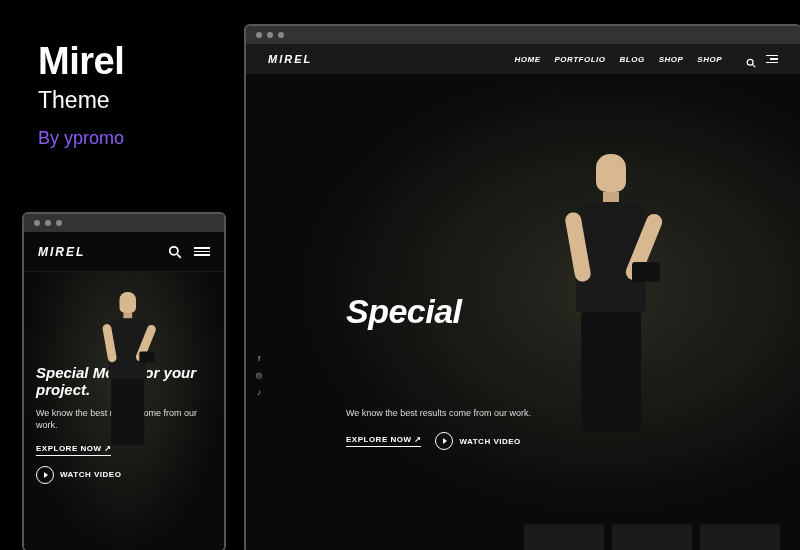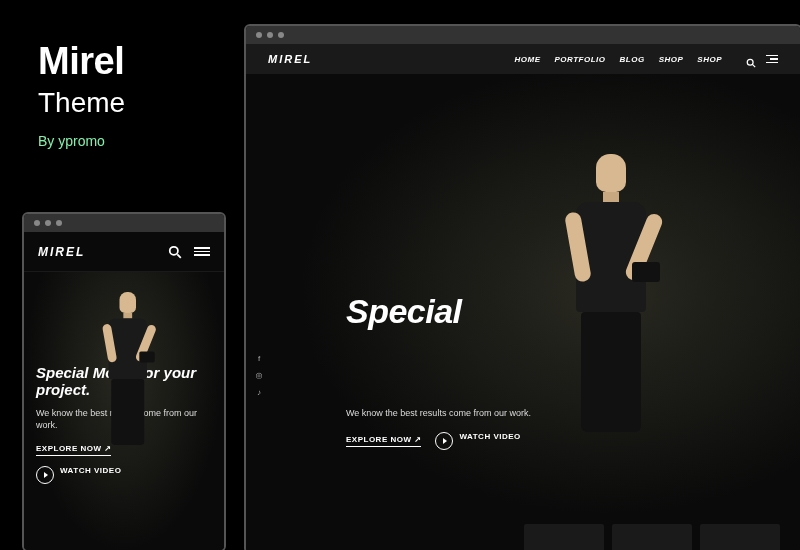--- a/index.html
+++ b/index.html
@@ -9,22 +9,22 @@
     background: #000;
     font-family: -apple-system, BlinkMacSystemFont, "Segoe UI", Arial, sans-serif;
     color: #fff;
     overflow: hidden;
     position: relative;
   }
 
   
   .promo-header { position: absolute; top: 40px; left: 38px; }
   .promo-title { font-size: 38px; font-weight: 800; letter-spacing: -0.5px; }
-  .promo-subtitle { font-size: 28px; font-weight: 400; margin-top: 4px; }
-  .promo-author { font-size: 14px; color: #86efac; margin-top: 14px; }
+  .promo-subtitle { font-size: 23px; font-weight: 400; margin-top: 4px; }
+  .promo-author { font-size: 18px; color: #8b5cf6; margin-top: 14px; }
 
   
   .browser {
     position: absolute;
     border: 2px solid #555;
     border-radius: 6px;
     overflow: hidden;
     background: #0a0a0a;
   }
   .browser-bar {
@@ -76,21 +76,21 @@
     position: absolute; left: 8px; top: 280px;
     display: flex; flex-direction: column; gap: 8px;
   }
   .social-col span { font-size: 8px; color: #aaa; width: 10px; text-align: center; }
 
   .hero-text-d { position: absolute; left: 100px; top: 220px; max-width: 260px; }
   .hero-title-d { font-size: 34px; font-weight: 800; line-height: 1.02; letter-spacing: -0.5px; font-style: italic; }
   .hero-sub-d { font-size: 9px; color: #ddd; margin-top: 10px; }
   .hero-actions-d { display: flex; align-items: center; gap: 14px; margin-top: 14px; }
   .explore-link { font-size: 8px; font-weight: 700; letter-spacing: 0.5px; border-bottom: 1px solid #fff; padding-bottom: 2px; }
-  .watch-btn { display: flex; align-items: flex-start; gap: 6px; font-size: 8px; font-weight: 600; letter-spacing: 0.5px; }
+  .watch-btn { display: flex; align-items: center; gap: 6px; font-size: 8px; font-weight: 600; letter-spacing: 0.5px; }
   .play-circle { width: 18px; height: 18px; border: 1px solid #fff; border-radius: 50%; display: flex; align-items: center; justify-content: center; }
   .play-tri { width: 0; height: 0; border-left: 4px solid #fff; border-top: 3px solid transparent; border-bottom: 3px solid transparent; margin-left: 1px; }
 
   .thumbs { position: absolute; bottom: -10px; right: 20px; display: flex; gap: 8px; }
   .thumb { width: 80px; height: 40px; background: #1a1a1a; border-radius: 2px; }
 
   
   .mobile { top: 212px; left: 22px; width: 204px; height: 340px; }
   .mobile-header {
     height: 40px; background: #0a0a0a; display: flex; align-items: center; justify-content: space-between;

